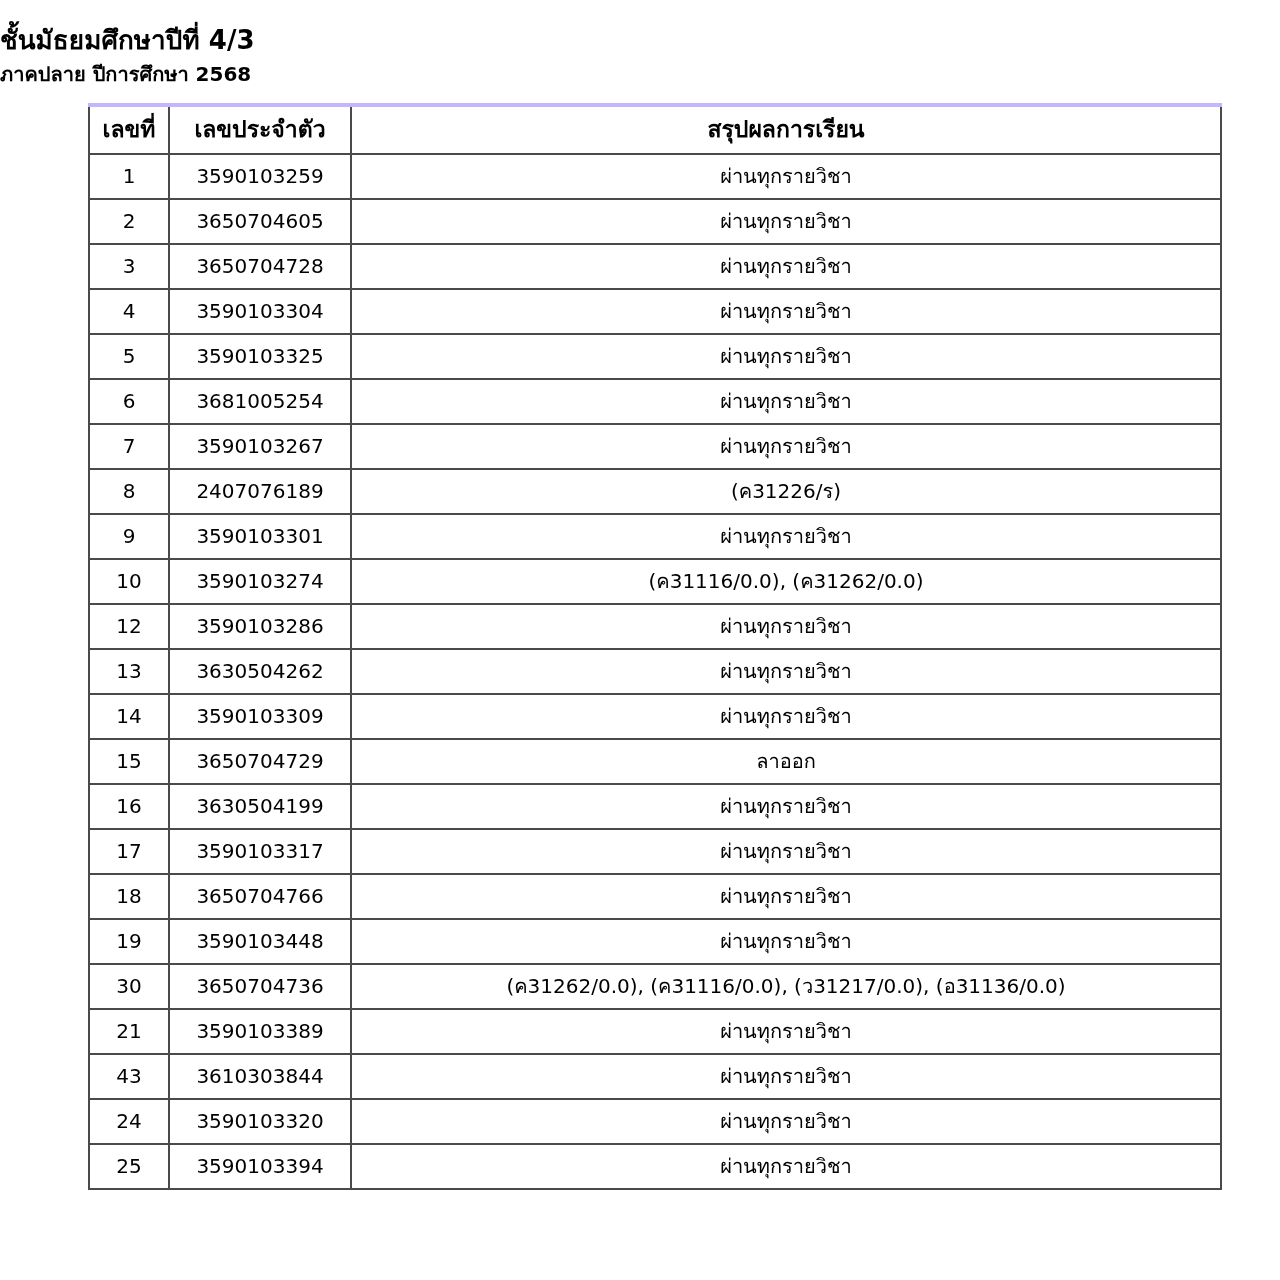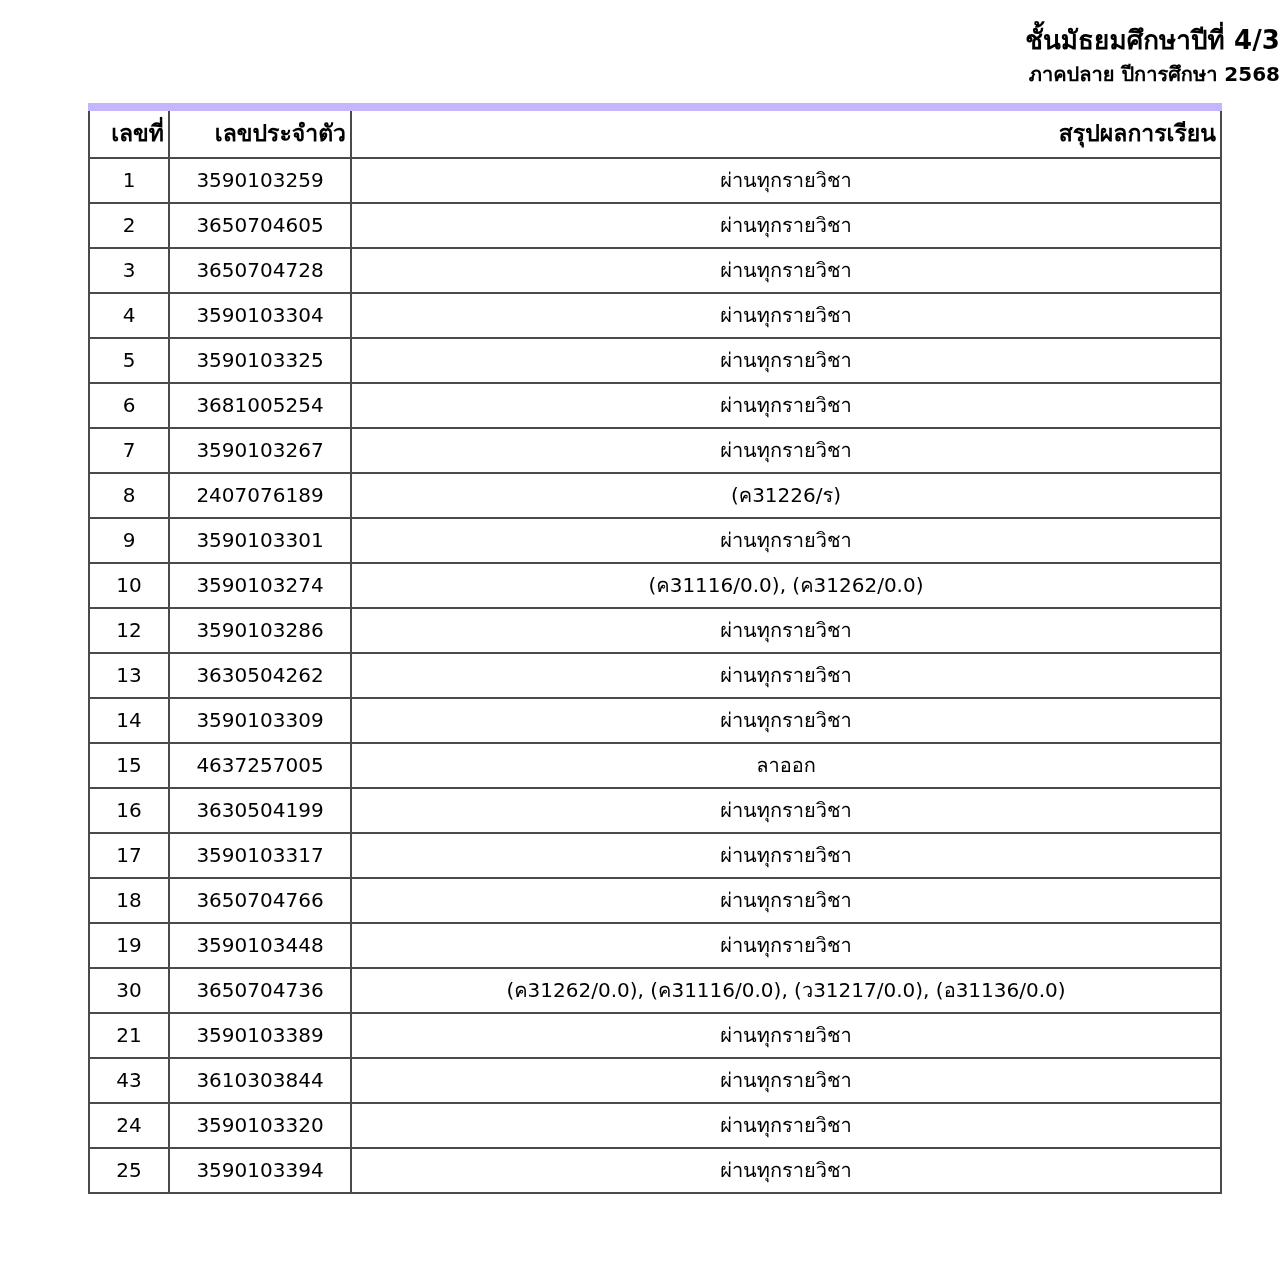--- a/index.html
+++ b/index.html
@@ -16,21 +16,21 @@
   }
 
   .page {
     width: 1280px;
     height: 1280px;
     box-sizing: border-box;
     position: relative;
   }
 
   .title-block {
-    text-align: right;
+    text-align: left;
     padding-top: 22px;
   }
   .title-line {
     font-size: 26px;
     font-weight: bold;
     line-height: 1.45;
     letter-spacing: 0.1px;
   }
   .title-line-2 {
     font-size: 20px;
@@ -60,23 +60,22 @@
     font-size: 20px;
     font-weight: normal;
     line-height: 1.1;
     white-space: nowrap;
     overflow: hidden;
   }
 
   table.results thead th {
     font-weight: bold;
     font-size: 23px;
-    border-top: 8px solid #c4b5fd;
+    border-top: 4px solid #c4b5fd;
     height: 46px;
-    text-align: right;
   }
 
   .col-no    { width: 80px; }
   .col-id    { width: 182px; }
   .col-res   { width: 870px; }
 
   td.cell-no  { font-size: 21px; }
   td.cell-id  { font-size: 21px; }
   td.cell-res { font-size: 21px; }
 </style>
@@ -165,21 +164,21 @@
             <td class="cell-id">3630504262</td>
             <td class="cell-res">ผ่านทุกรายวิชา</td>
           </tr>
           <tr>
             <td class="cell-no">14</td>
             <td class="cell-id">3590103309</td>
             <td class="cell-res">ผ่านทุกรายวิชา</td>
           </tr>
           <tr>
             <td class="cell-no">15</td>
-            <td class="cell-id">4637257005</td>
+            <td class="cell-id">3650704729</td>
             <td class="cell-res">ลาออก</td>
           </tr>
           <tr>
             <td class="cell-no">16</td>
             <td class="cell-id">3630504199</td>
             <td class="cell-res">ผ่านทุกรายวิชา</td>
           </tr>
           <tr>
             <td class="cell-no">17</td>
             <td class="cell-id">3590103317</td>

